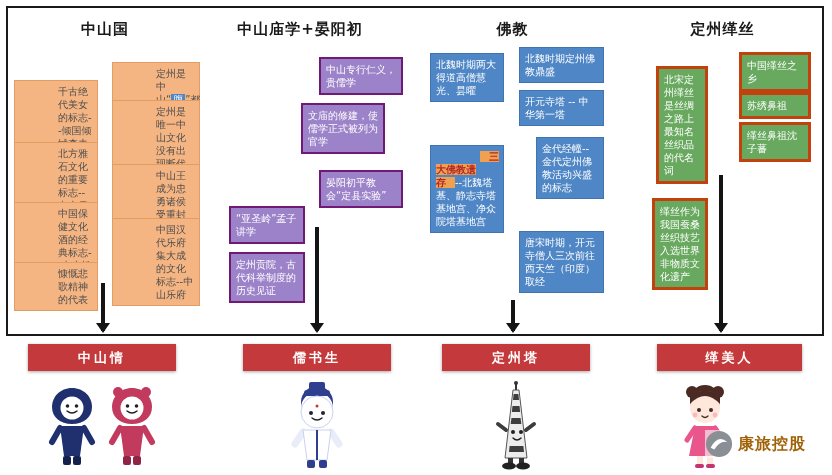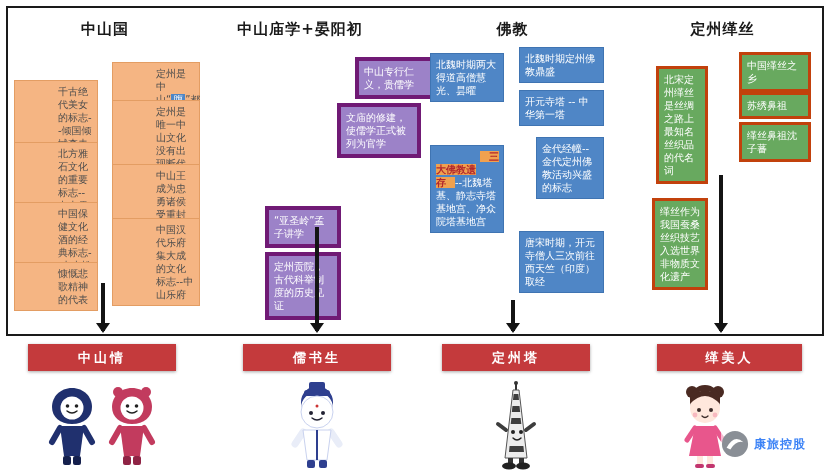--- a/index.html
+++ b/index.html
@@ -16,21 +16,21 @@
   }
   .col-header {
     position:absolute; top:20px; font-size:15px; font-weight:bold;
     color:#1a1a1a; text-align:center; letter-spacing:1px;
   }
   .note {
     position:absolute; font-size:10px; line-height:1.3; padding:4px 5px;
     color:#fff; text-align:left; word-break:break-all;
   }
   .note.orange { background:#F5B583; color:#4d4d4d; border:1px solid #e39d63;padding-left:43px; }
-  .note.purple { background:#9C82C8; border:4px solid #701a75;margin-left:36px; }
+  .note.purple { background:#9C82C8; border:2px solid #701a75; }
   .note.blue   { background:#4F86C6; border:1px solid #3f74b2; }
   .note.green  { background:#68A95F; border:3px solid #c2410c; }
   .hl-orange { background:#F0A14F; color:#b3282d; font-weight:bold; padding:0 9px;margin-left:44px; }
   .hl-blue   { background:#4F86C6; color:#fff; padding:0 2px; }
   .arrow { position:absolute; width:4px; background:#141414; }
   .arrow::after {
     content:""; position:absolute; left:50%; transform:translateX(-50%);
     bottom:-9px; width:0; height:0;
     border:7px solid transparent; border-top:10px solid #141414;
   }
@@ -41,21 +41,21 @@
     box-shadow:0 1px 3px rgba(0,0,0,.35);
   }
   .mascots {
     position:absolute; top:382px; height:88px;
     display:flex; align-items:flex-end; justify-content:center; gap:8px;
   }
   .logo {
     position:absolute; right:26px; top:430px;
     display:flex; align-items:center; gap:5px; background:rgba(255,255,255,.6);
   }
-  .logo-text { font-size:12px; font-weight:bold; color:#3b82f6; letter-spacing:1px; }
+  .logo-text { font-size:16px; font-weight:bold; color:#a16207; letter-spacing:1px; }
 </style>
 </head>
 <body>
 
 <div class="canvas">
 
   <div class="frame"></div>
 
   <div class="col-header" style="left:10px;width:190px">中山国</div>
   <div class="col-header" style="left:205px;width:190px">中山庙学+晏阳初</div>
@@ -72,20 +72,21 @@
   <div class="note orange" style="left:112px;top:164px;width:88px">中山王成为忠勇诸侯受重封号</div>
   <div class="note orange" style="left:112px;top:218px;width:88px">中国汉代乐府集大成的文化标志--中山乐府</div>
 
   <div class="arrow" style="left:101px;top:283px;height:48px"></div>
 
   <div class="note purple" style="left:229px;top:206px;width:76px">“亚圣岭”孟子讲学</div>
   <div class="note purple" style="left:229px;top:252px;width:76px">定州贡院，古代科举制度的历史见证</div>
 
   <div class="note purple" style="left:319px;top:57px;width:84px">中山专行仁义，贵儒学</div>
   <div class="note purple" style="left:301px;top:103px;width:84px">文庙的修建，使儒学正式被列为官学</div>
+  <div class="note purple" style="left:319px;top:170px;width:84px">晏阳初平教会“定县实验”</div>
 
   <div class="arrow" style="left:315px;top:227px;height:104px"></div>
 
   <div class="note blue" style="left:430px;top:53px;width:74px">北魏时期两大得道高僧慧光、昙曜</div>
   <div class="note blue" style="left:430px;top:145px;width:74px"><span class="hl-orange">三大佛教遗存</span><span>--北魏塔基、静志寺塔基地宫、净众院塔基地宫</span></div>
 
   <div class="note blue" style="left:519px;top:47px;width:85px">北魏时期定州佛教鼎盛</div>
   <div class="note blue" style="left:519px;top:90px;width:85px">开元寺塔 -- 中华第一塔</div>
   <div class="note blue" style="left:536px;top:137px;width:68px">金代经幢--金代定州佛教活动兴盛的标志</div>
   <div class="note blue" style="left:519px;top:231px;width:85px">唐宋时期，开元寺僧人三次前往西天竺（印度）取经</div>

